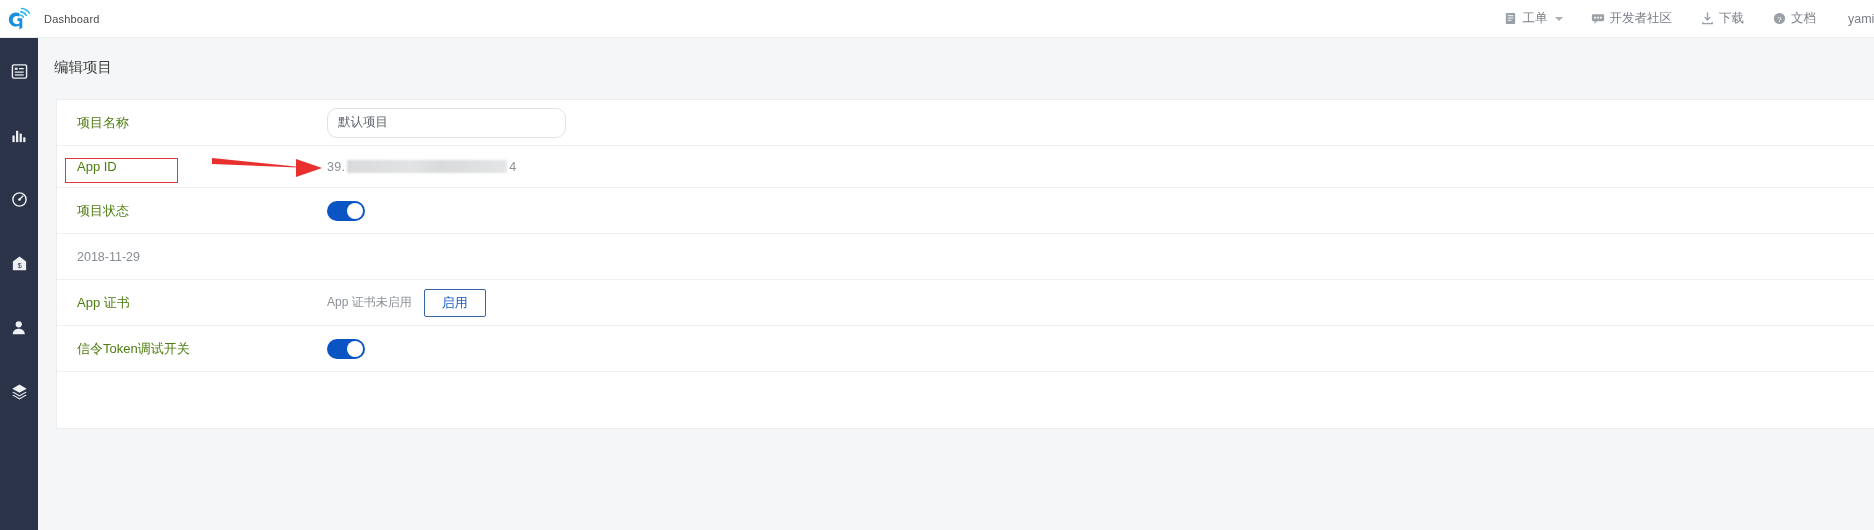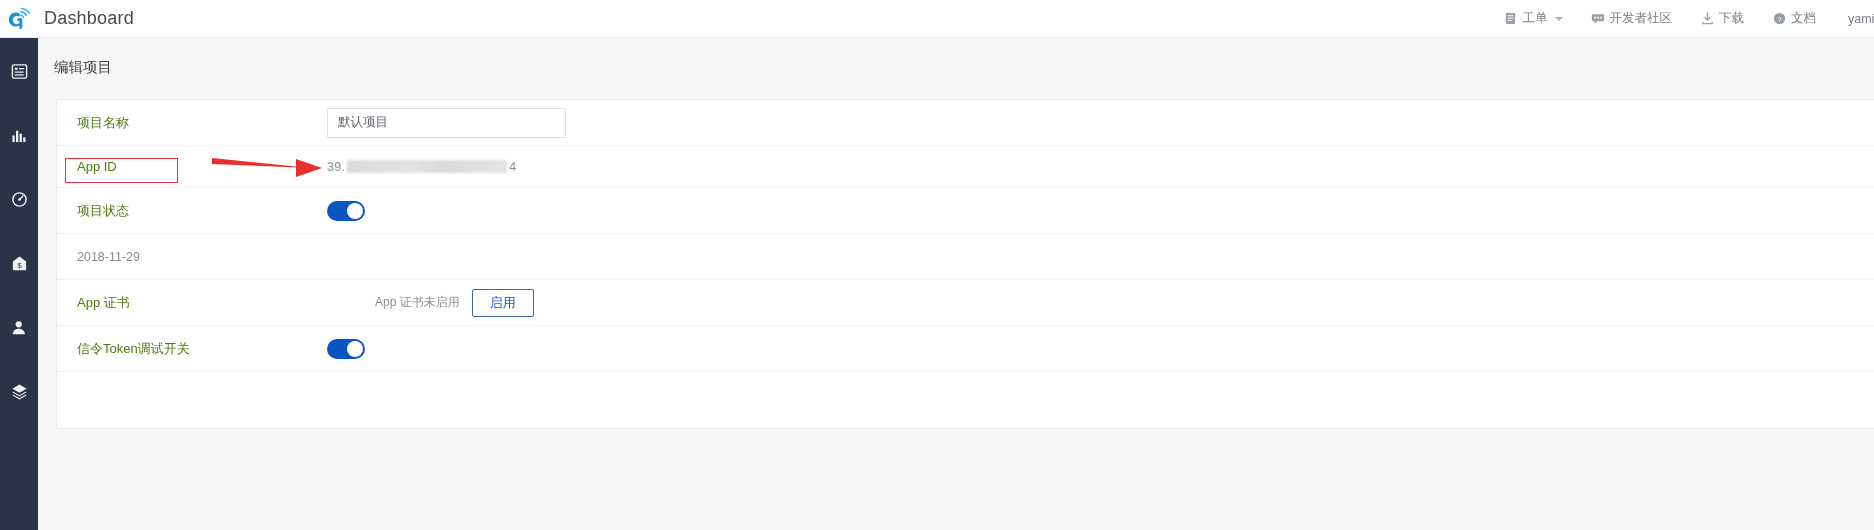--- a/index.html
+++ b/index.html
@@ -14,21 +14,21 @@
   
   .topbar {
     position: absolute; top: 0; left: 0; right: 0; height: 38px;
     background: #ffffff;
     border-bottom: 1px solid #eaecef;
     display: flex; align-items: center;
     z-index: 5;
   }
   .logo-wrap { width: 40px; height: 38px; display: flex; align-items: center; justify-content: center; }
   .brand-title {
-    font-size: 18px; color: #4a4a4a; letter-spacing: .2px;
+    font-size: 11px; color: #4a4a4a; letter-spacing: .2px;
     margin-left: 4px;
   }
   .topnav { margin-left: auto; display: flex; align-items: center; height: 38px; padding-right: 0; }
   .topnav-item {
     display: flex; align-items: center; gap: 5px;
     font-size: 12.5px; color: #7a7f87;
     padding: 0 14px; height: 38px; cursor: pointer;
     white-space: nowrap;
   }
   .topnav-item .tn-icon { display: inline-flex; width: 14px; height: 14px; align-items: center; justify-content: center; color: #8b9098; }
@@ -84,21 +84,21 @@
   .form-row.tall { height: 46px; }
   .row-label {
     width: 250px; flex: none;
     font-size: 13px; color: #4d7c0f;
   }
   .row-value { display: flex; align-items: center; font-size: 12.5px; color: #878d94; }
 
   
   .text-input {
     width: 239px; height: 30px;
-    border: 1px solid #e0e2e5; border-radius: 1px;
+    border: 1px solid #e0e2e5; border-radius: 10px;
     background: #fff;
     font-size: 12.5px; color: #5f656c;
     padding: 0 10px;
     font-family: inherit;
     outline: none;
   }
 
   
   .appid-val { display: flex; align-items: flex-start; font-size: 12.5px; color: #8a9097; letter-spacing: .3px; }
   .redact {
@@ -114,21 +114,21 @@
     width: 38px; height: 20px; border-radius: 10px;
     background: #0a54c4; position: relative; cursor: pointer;
   }
   .toggle .knob {
     position: absolute; top: 2px; right: 2px;
     width: 16px; height: 16px; border-radius: 50%;
     background: #fff;
   }
 
   
-  .cert-status { font-size: 12px; color: #8a9097; margin-right: 12px; margin-left: 48px; }
+  .cert-status { font-size: 12px; color: #8a9097; margin-right: 12px; }
   .btn-outline-blue {
     height: 28px; min-width: 62px;
     border: 1px solid #3a63a8; border-radius: 2px;
     background: #fff; color: #1a5fc4;
     font-size: 13px; font-family: inherit; cursor: pointer;
     padding: 0 12px;
   }
 
   
   .card-footer {

